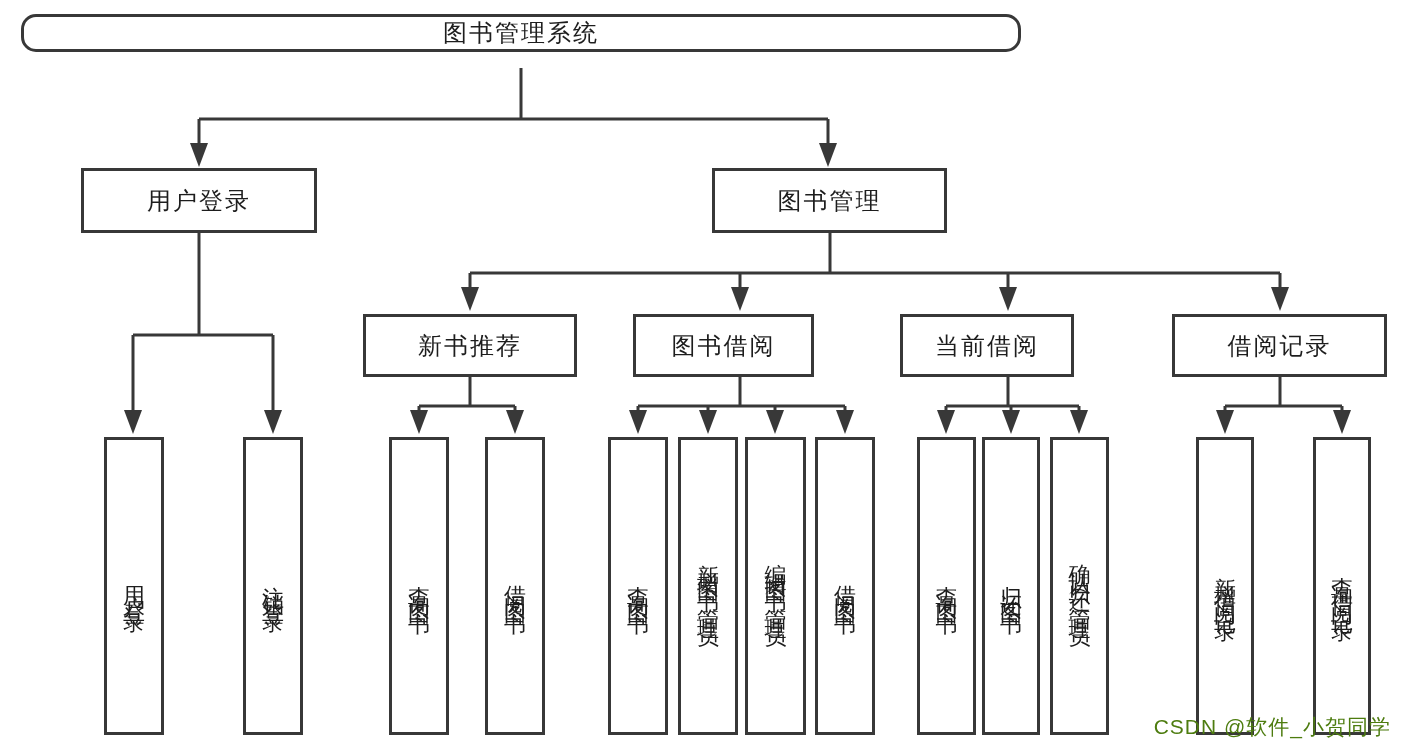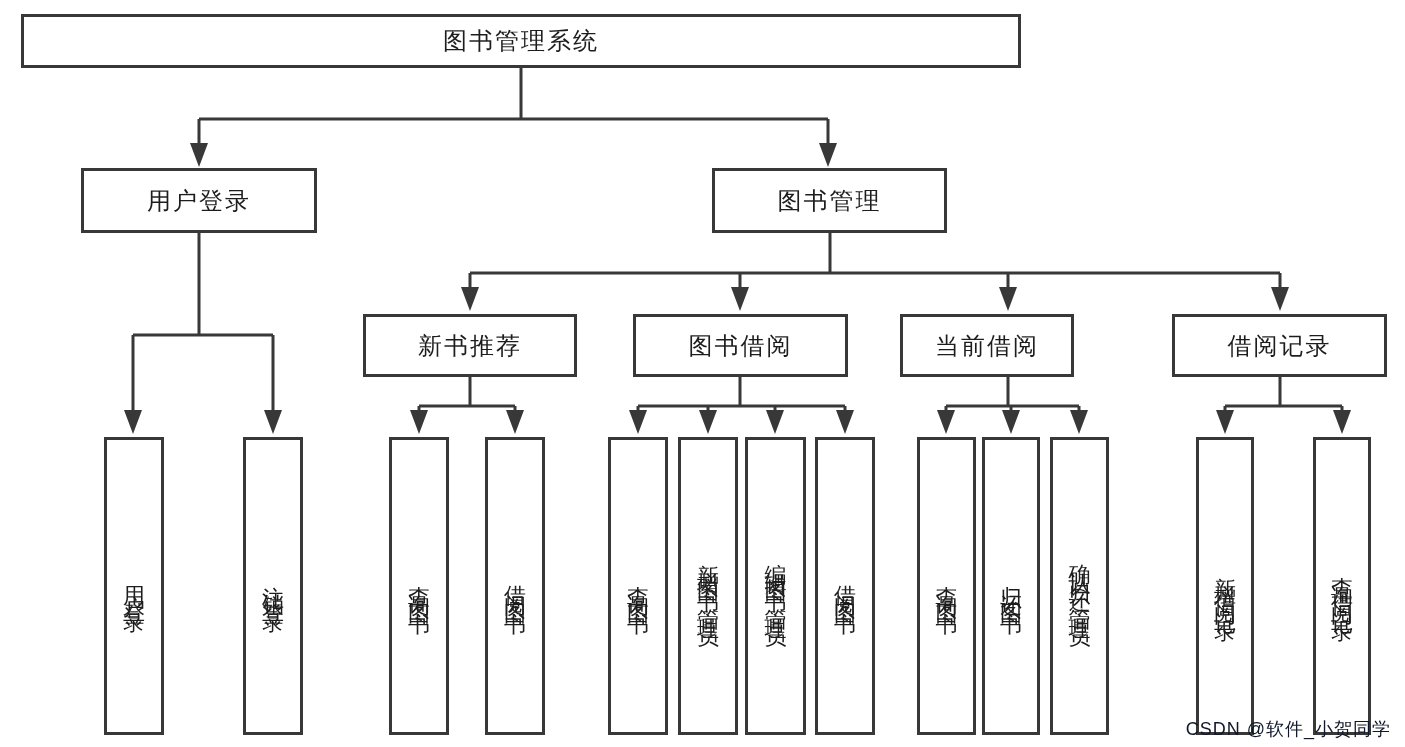--- a/index.html
+++ b/index.html
@@ -37,23 +37,23 @@
     writing-mode: vertical-rl;
     text-orientation: mixed;
     font-size: 22px;
     letter-spacing: 9px;
     line-height: 1;
   }
   .watermark {
     position: absolute;
     right: 14px;
     bottom: 6px;
-    font-size: 18px;
+    font-size: 21px;
     letter-spacing: 1px;
-    color: #0f172a;
+    color: #4d7c0f;
   }
 </style>
 </head>
 <body>
 
 <div class="canvas">
 
   <svg class="connectors" viewBox="0 0 1405 747">
     <g stroke="#383838" stroke-width="3" fill="none">
       <path d="M521,68 V119 M199,119 H828 M199,119 V148 M828,119 V148"></path>
@@ -80,35 +80,35 @@
       <polygon points="766,410 784,410 775,434"></polygon>
       <polygon points="836,410 854,410 845,434"></polygon>
       <polygon points="937,410 955,410 946,434"></polygon>
       <polygon points="1002,410 1020,410 1011,434"></polygon>
       <polygon points="1070,410 1088,410 1079,434"></polygon>
       <polygon points="1216,410 1234,410 1225,434"></polygon>
       <polygon points="1333,410 1351,410 1342,434"></polygon>
     </g>
   </svg>
 
-  <div class="box hbox" style="left:21px; top:14px; width:1000px; height:54px;">
+  <div class="box hbox" style="left:21px; top:14px; width:1000px; height:38px;border-radius:15px;">
     <span>图书管理系统</span>
   </div>
 
   <div class="box hbox" style="left:81px; top:168px; width:236px; height:65px;">
     <span>用户登录</span>
   </div>
   <div class="box hbox" style="left:712px; top:168px; width:235px; height:65px;">
     <span>图书管理</span>
   </div>
 
   <div class="box hbox" style="left:363px; top:314px; width:214px; height:63px;">
     <span>新书推荐</span>
   </div>
-  <div class="box hbox" style="left:633px; top:314px; width:215px; height:63px;">
+  <div class="box hbox" style="left:633px; top:314px; width:181px; height:63px;">
     <span>图书借阅</span>
   </div>
   <div class="box hbox" style="left:900px; top:314px; width:174px; height:63px;">
     <span>当前借阅</span>
   </div>
   <div class="box hbox" style="left:1172px; top:314px; width:215px; height:63px;">
     <span>借阅记录</span>
   </div>
 
   <div class="box vbox" style="left:104px; top:437px; width:60px; height:298px;">

